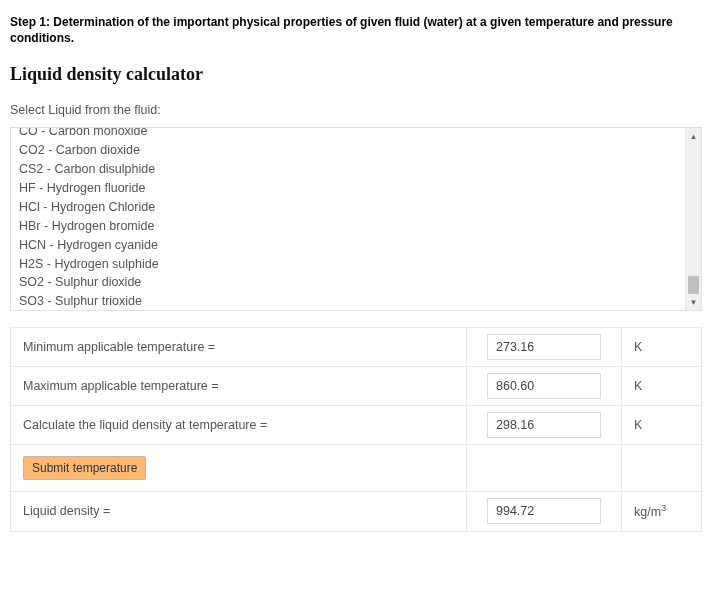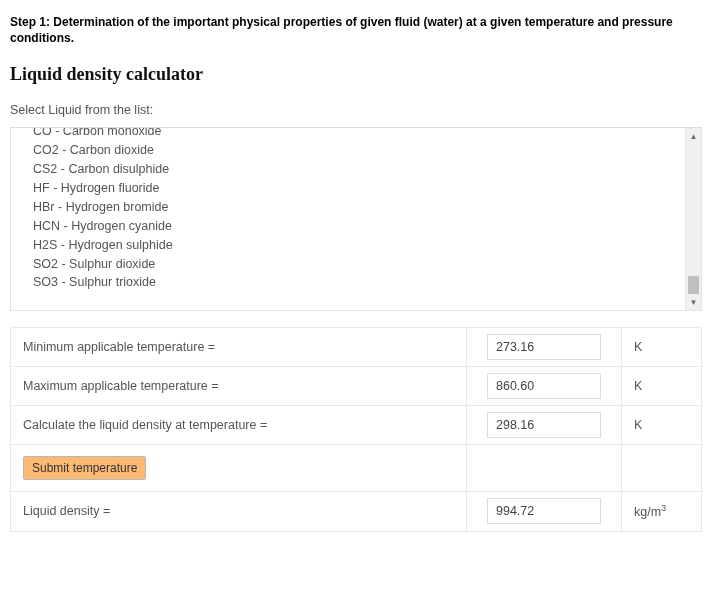--- a/index.html
+++ b/index.html
@@ -44,21 +44,20 @@
     width: calc(100% - 16px);
     height: 100%;
     overflow: hidden;
     font-size: 12.5px;
     color: #555;
   }
   .listbox .opt {
     padding: 1px 2px;
     line-height: 1.35;
     white-space: nowrap;
-    margin-left: 14px;
   }
   .listbox .opt.cut { margin-top: -8px; }
   .scrollbar {
     position: absolute;
     top: 0; right: 0; bottom: 0;
     width: 16px;
     background: #f0f0f0;
     border-left: 1px solid #e3e3e3;
     display: flex;
     flex-direction: column;
@@ -119,28 +118,29 @@
   }
   sup { font-size: 0.75em; }
 </style>
 </head>
 <body>
 
 <div class="step-heading">Step 1: Determination of the important physical properties of given fluid (water) at a given temperature and pressure conditions.</div>
 
 <div class="calc-title">Liquid density calculator</div>
 
-<div class="select-label">Select Liquid from the list:</div>
+<div class="select-label">Select Liquid from the fluid:</div>
 
 <div class="listbox-wrap">
   <div class="listbox" id="liquid-list">
       <div class="opt cut">CO - Carbon monoxide</div>
       <div class="opt">CO2 - Carbon dioxide</div>
       <div class="opt">CS2 - Carbon disulphide</div>
       <div class="opt">HF - Hydrogen fluoride</div>
+      <div class="opt">HCl - Hydrogen Chloride</div>
       <div class="opt">HBr - Hydrogen bromide</div>
       <div class="opt">HCN - Hydrogen cyanide</div>
       <div class="opt">H2S - Hydrogen sulphide</div>
       <div class="opt">SO2 - Sulphur dioxide</div>
       <div class="opt">SO3 - Sulphur trioxide</div>
     </div>
   <div class="scrollbar">
     <div class="sb-btn">▴</div>
     <div class="sb-track">
       <div class="sb-thumb"></div>

